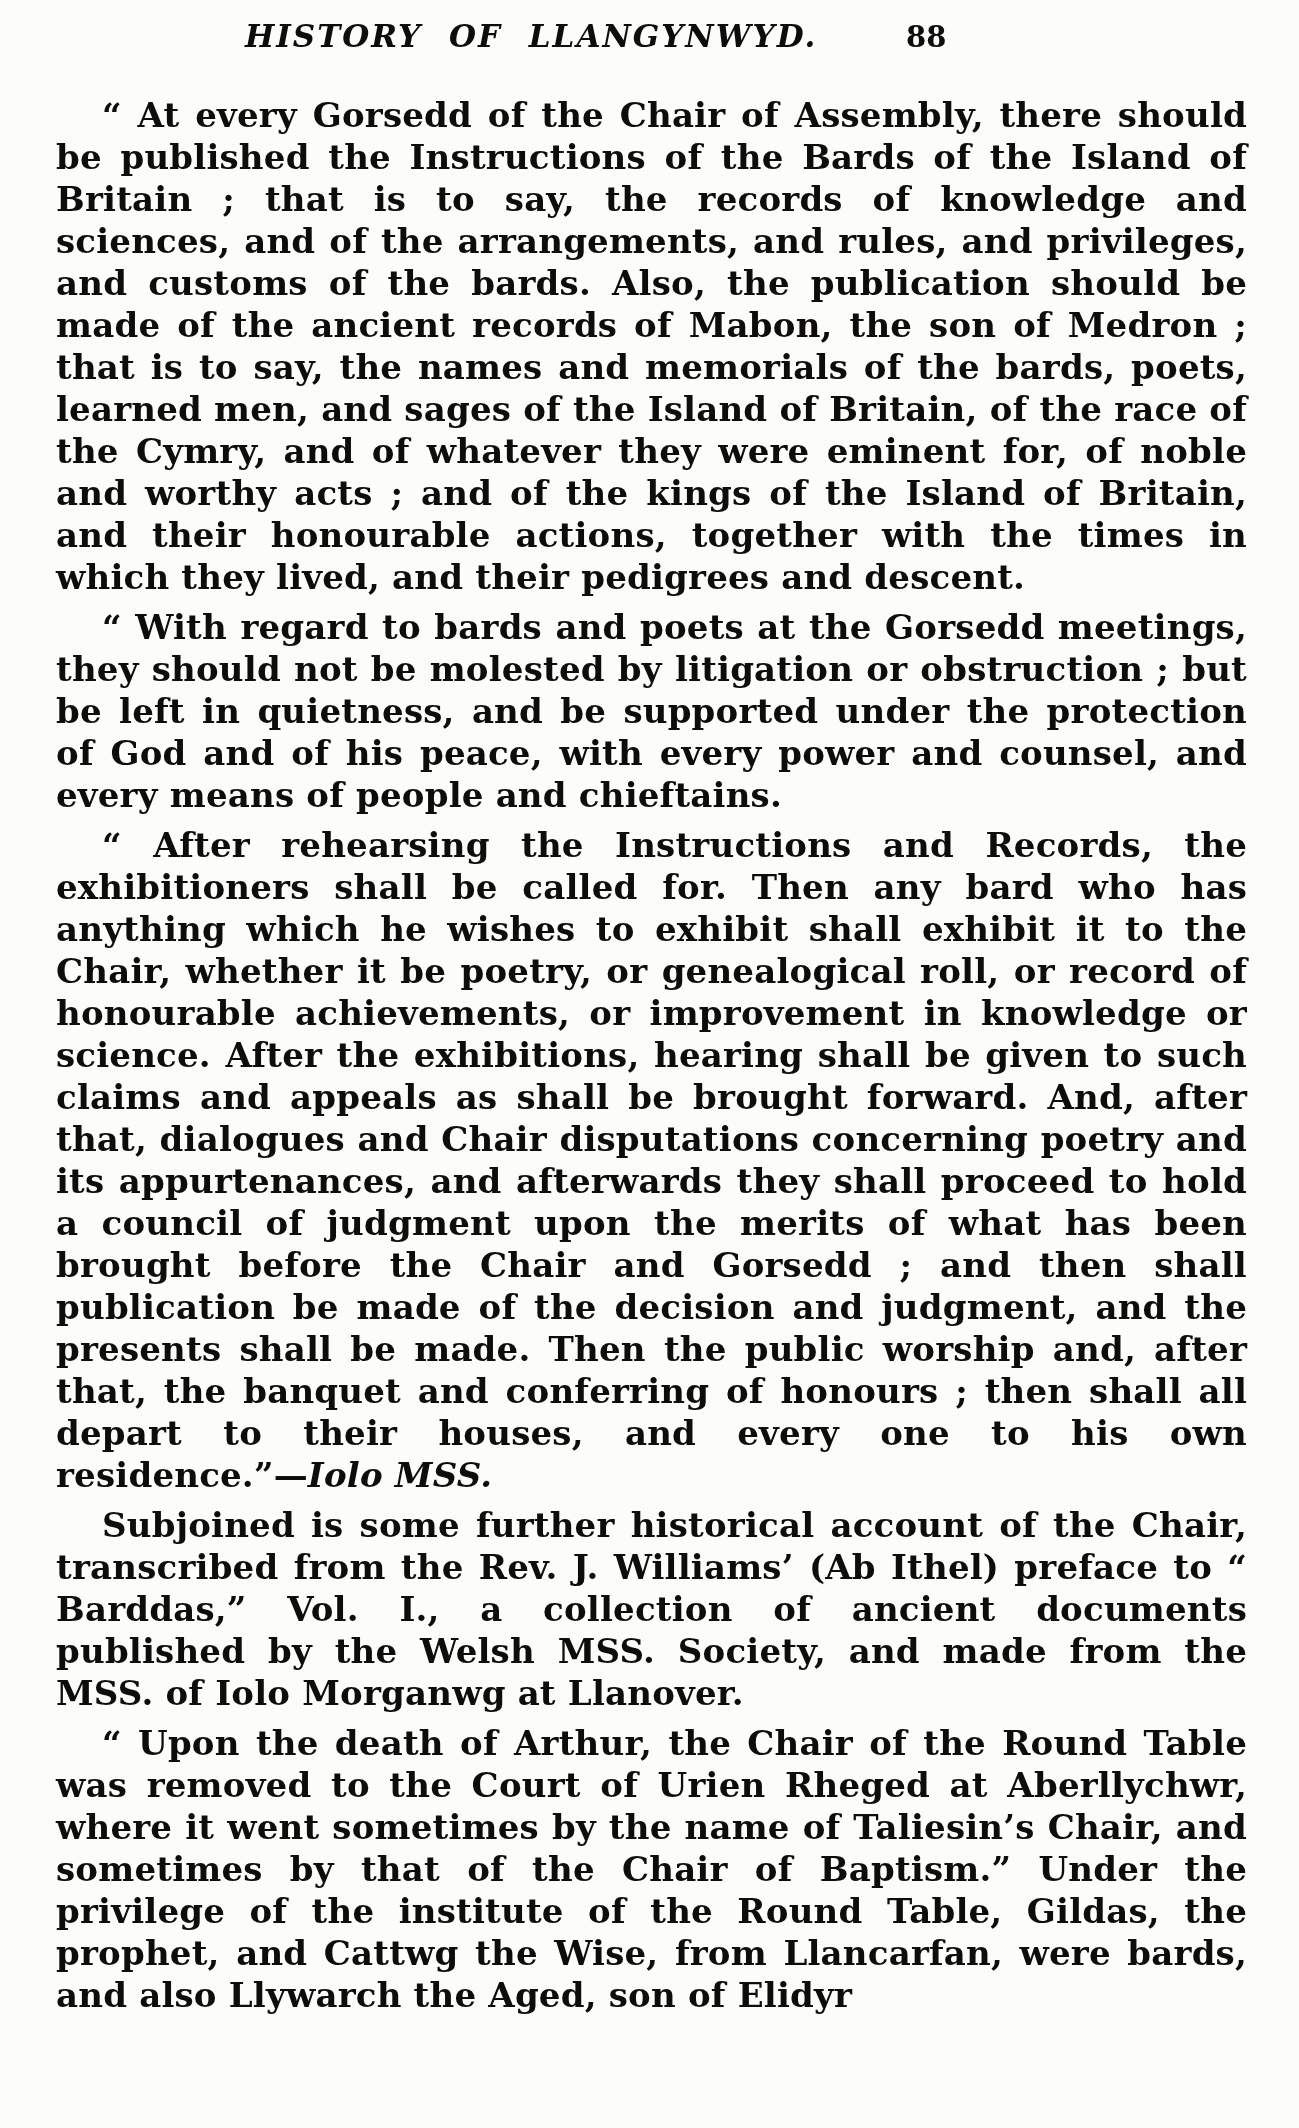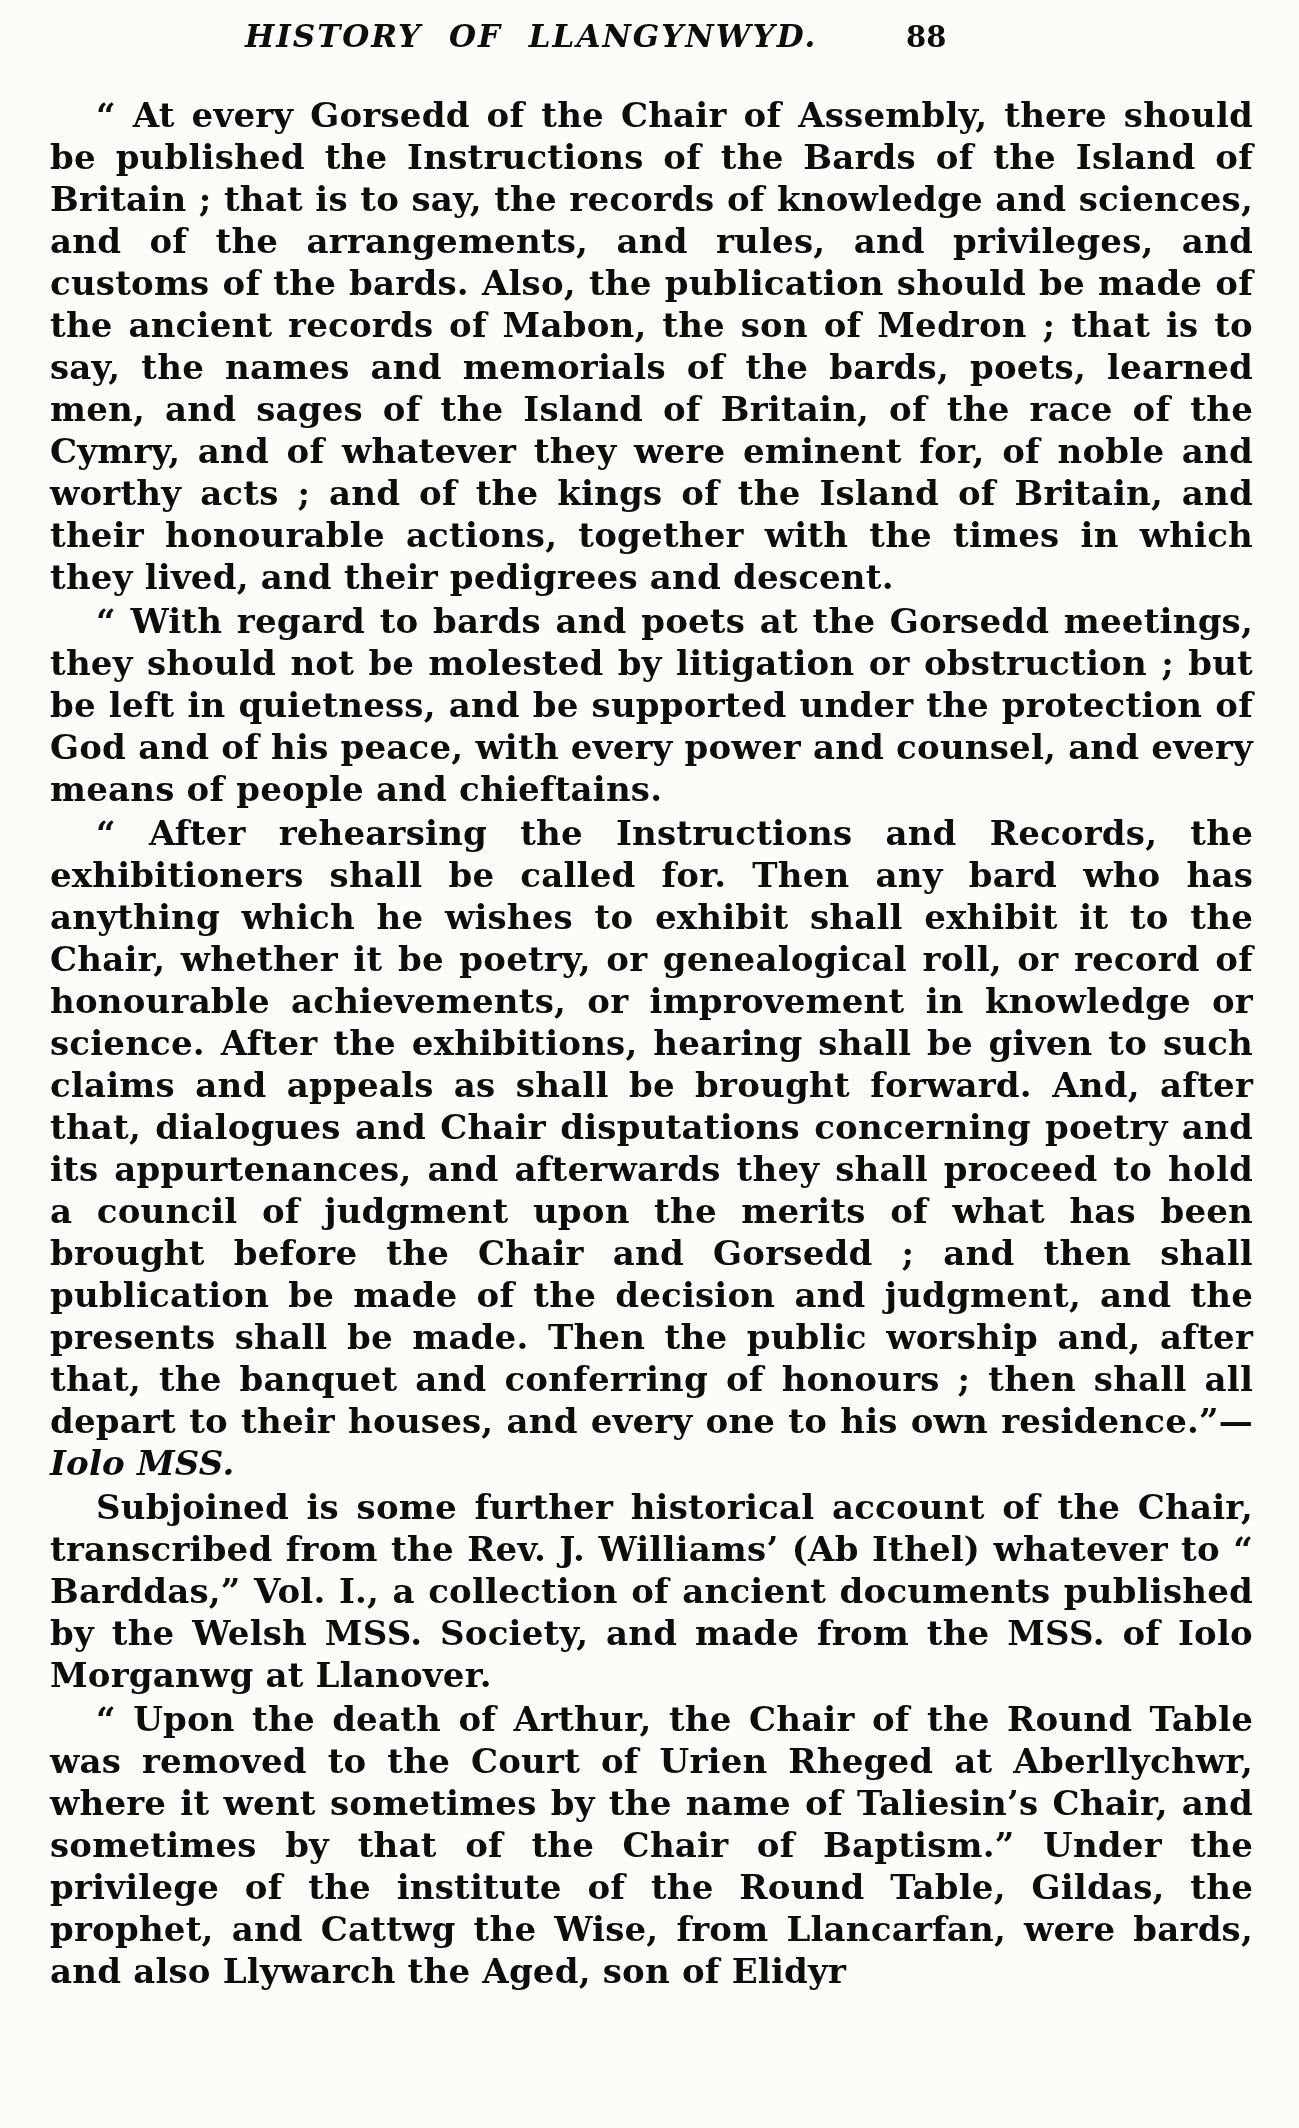--- a/index.html
+++ b/index.html
@@ -41,21 +41,21 @@
     top: 2px;
     font-size: 29px;
   }
   .body-text {
     font-size: 34px;
     line-height: 42px;
     text-align: justify;
     letter-spacing: 0.2px;
   }
   .body-text p {
-    margin: 2px;
+    margin: 8px;
     text-indent: 46px;
   }
   .attribution {
     font-style: italic;
   }
 </style>
 </head>
 <body>
 
 <div class="page">
@@ -66,19 +66,19 @@
   </div>
 
   <div class="body-text">
 
     <p><span>“ At every Gorsedd of the Chair of Assembly, there should be published the Instructions of the Bards of the Island of Britain ; that is to say, the records of knowledge and sciences, and of the arrangements, and rules, and privileges, and customs of the bards.  Also, the publication should be made of the ancient records of Mabon, the son of Medron ; that is to say, the names and memorials of the bards, poets, learned men, and sages of the Island of Britain, of the race of the Cymry, and of whatever they were eminent for, of noble and worthy acts ; and of the kings of the Island of Britain, and their honourable actions, together with the times in which they lived, and their pedigrees and descent.</span></p>
 
     <p><span>“ With regard to bards and poets at the Gorsedd meetings, they should not be molested by litigation or obstruction ; but be left in quietness, and be supported under the protection of God and of his peace, with every power and counsel, and every means of people and chieftains.</span></p>
 
     <p><span>“ After rehearsing the Instructions and Records, the exhibitioners shall be called for.  Then any bard who has anything which he wishes to exhibit shall exhibit it to the Chair, whether it be poetry, or genealogical roll, or record of honourable achievements, or improvement in knowledge or science.  After the exhibitions, hearing shall be given to such claims and appeals as shall be brought forward.  And, after that, dialogues and Chair disputations concerning poetry and its appurtenances, and afterwards they shall proceed to hold a council of judgment upon the merits of what has been brought before the Chair and Gorsedd ; and then shall publication be made of the decision and judgment, and the presents shall be made.  Then the public worship and, after that, the banquet and conferring of honours ; then shall all depart to their houses, and every one to his own residence.”—</span><span class="attribution">Iolo MSS.</span></p>
 
-    <p><span>Subjoined is some further historical account of the Chair, transcribed from the Rev. J. Williams’ (Ab Ithel) whatever to “ Barddas,” Vol. I., a collection of ancient documents published by the Welsh MSS. Society, and made from the MSS. of Iolo Morganwg at Llanover.</span></p>
+    <p><span>Subjoined is some further historical account of the Chair, transcribed from the Rev. J. Williams’ (Ab Ithel) preface to “ Barddas,” Vol. I., a collection of ancient documents published by the Welsh MSS. Society, and made from the MSS. of Iolo Morganwg at Llanover.</span></p>
 
     <p><span>“ Upon the death of Arthur, the Chair of the Round Table was removed to the Court of Urien Rheged at Aberllychwr, where it went sometimes by the name of Taliesin’s Chair, and sometimes by that of the Chair of Baptism.”  Under the privilege of the institute of the Round Table, Gildas, the prophet, and Cattwg the Wise, from Llancarfan, were bards, and also Llywarch the Aged, son of Elidyr</span></p>
 
   </div>
 
 </div>
 
 </body></html>

